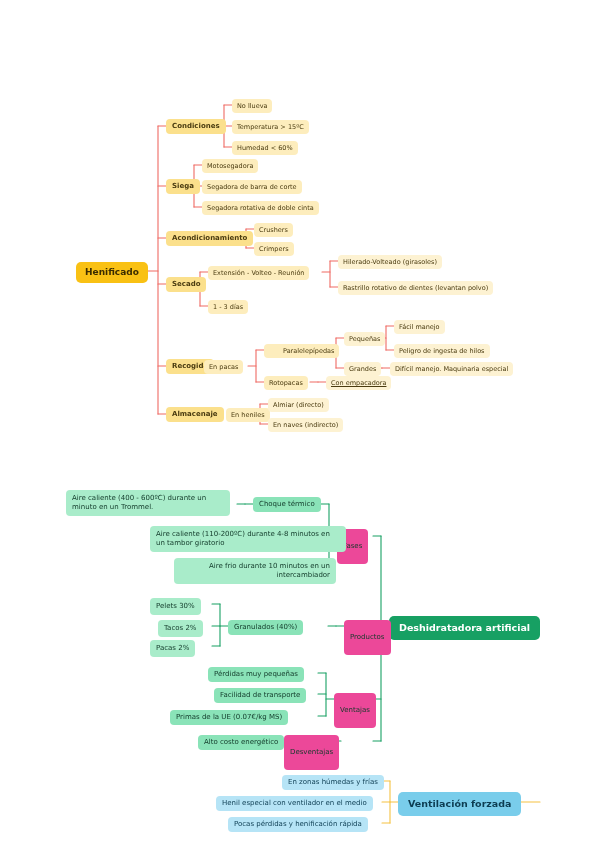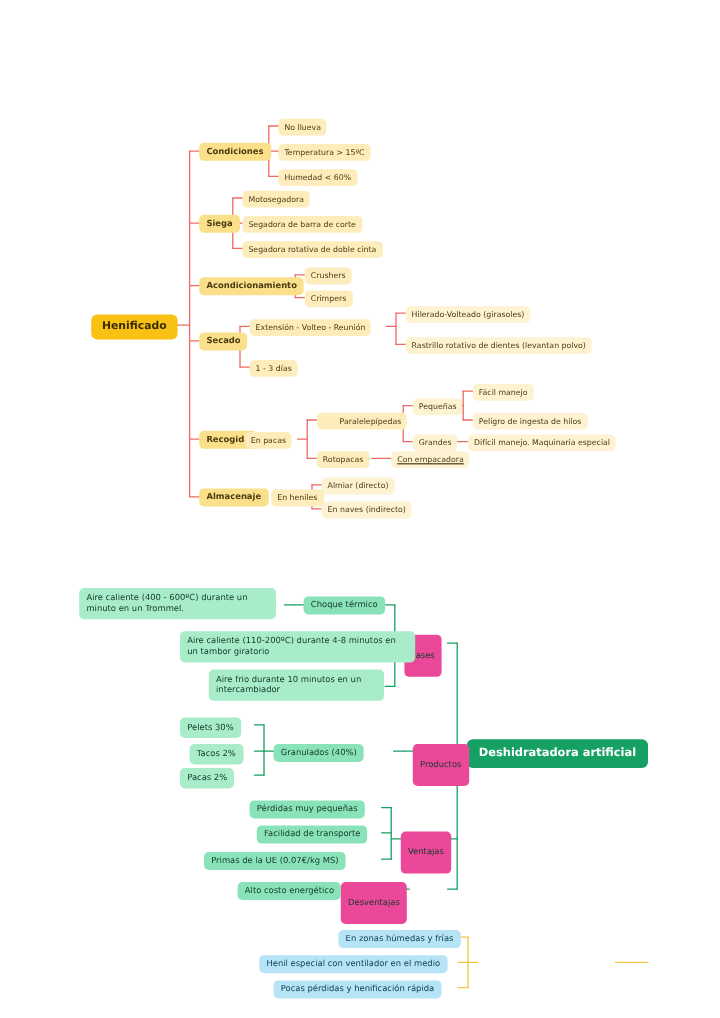--- a/index.html
+++ b/index.html
@@ -186,33 +186,34 @@
   <div class="node y-l2" style="left:226px;top:408px;text-align:right;">En heniles</div>
   <div class="node y-l3" style="left:268px;top:398px;">Almiar (directo)</div>
   <div class="node y-l3" style="left:268px;top:418px;">En naves (indirecto)</div>
 
   <div class="node g-root" style="left:389px;top:616px;">Deshidratadora artificial</div>
 
   <div class="node g-l1" style="left:337px;top:529px;">Fases</div>
   <div class="node g-l2" style="left:253px;top:497px;">Choque térmico</div>
   <div class="node g-l3" style="left:66px;top:490px;width:164px;">Aire caliente (400 - 600ºC) durante un minuto en un Trommel.</div>
   <div class="node g-l3" style="left:150px;top:526px;width:196px;">Aire caliente (110-200ºC) durante 4-8 minutos en un tambor giratorio</div>
-  <div class="node g-l3" style="left:174px;top:558px;width:146px;">Aire frio durante 10 minutos en un intercambiador</div>
+  <div class="node g-l3" style="left:174px;top:558px;width:162px;text-align:right;">Aire frio durante 10 minutos en un intercambiador</div>
 
   <div class="node g-l1" style="left:344px;top:620px;">Productos</div>
   <div class="node g-l2" style="left:228px;top:620px;">Granulados (40%)</div>
   <div class="node g-l3" style="left:150px;top:598px;">Pelets 30%</div>
   <div class="node g-l3" style="left:158px;top:620px;">Tacos 2%</div>
   <div class="node g-l3" style="left:150px;top:640px;">Pacas 2%</div>
 
   <div class="node g-l1" style="left:334px;top:693px;">Ventajas</div>
   <div class="node g-l2" style="left:208px;top:667px;">Pérdidas muy pequeñas</div>
   <div class="node g-l2" style="left:214px;top:688px;">Facilidad de transporte</div>
   <div class="node g-l2" style="left:170px;top:710px;">Primas de la UE (0.07€/kg MS)</div>
 
   <div class="node g-l1" style="left:284px;top:735px;">Desventajas</div>
   <div class="node g-l2" style="left:198px;top:735px;">Alto costo energético</div>
 
+  <div class="node b-root" style="left:398px;top:792px;">Ventilación forzada</div>
   <div class="node b-l1" style="left:282px;top:775px;">En zonas húmedas y frías</div>
   <div class="node b-l1" style="left:216px;top:796px;">Henil especial con ventilador en el medio</div>
   <div class="node b-l1" style="left:228px;top:817px;">Pocas pérdidas y henificación rápida</div>
 
 </div>
 
 </body></html>

